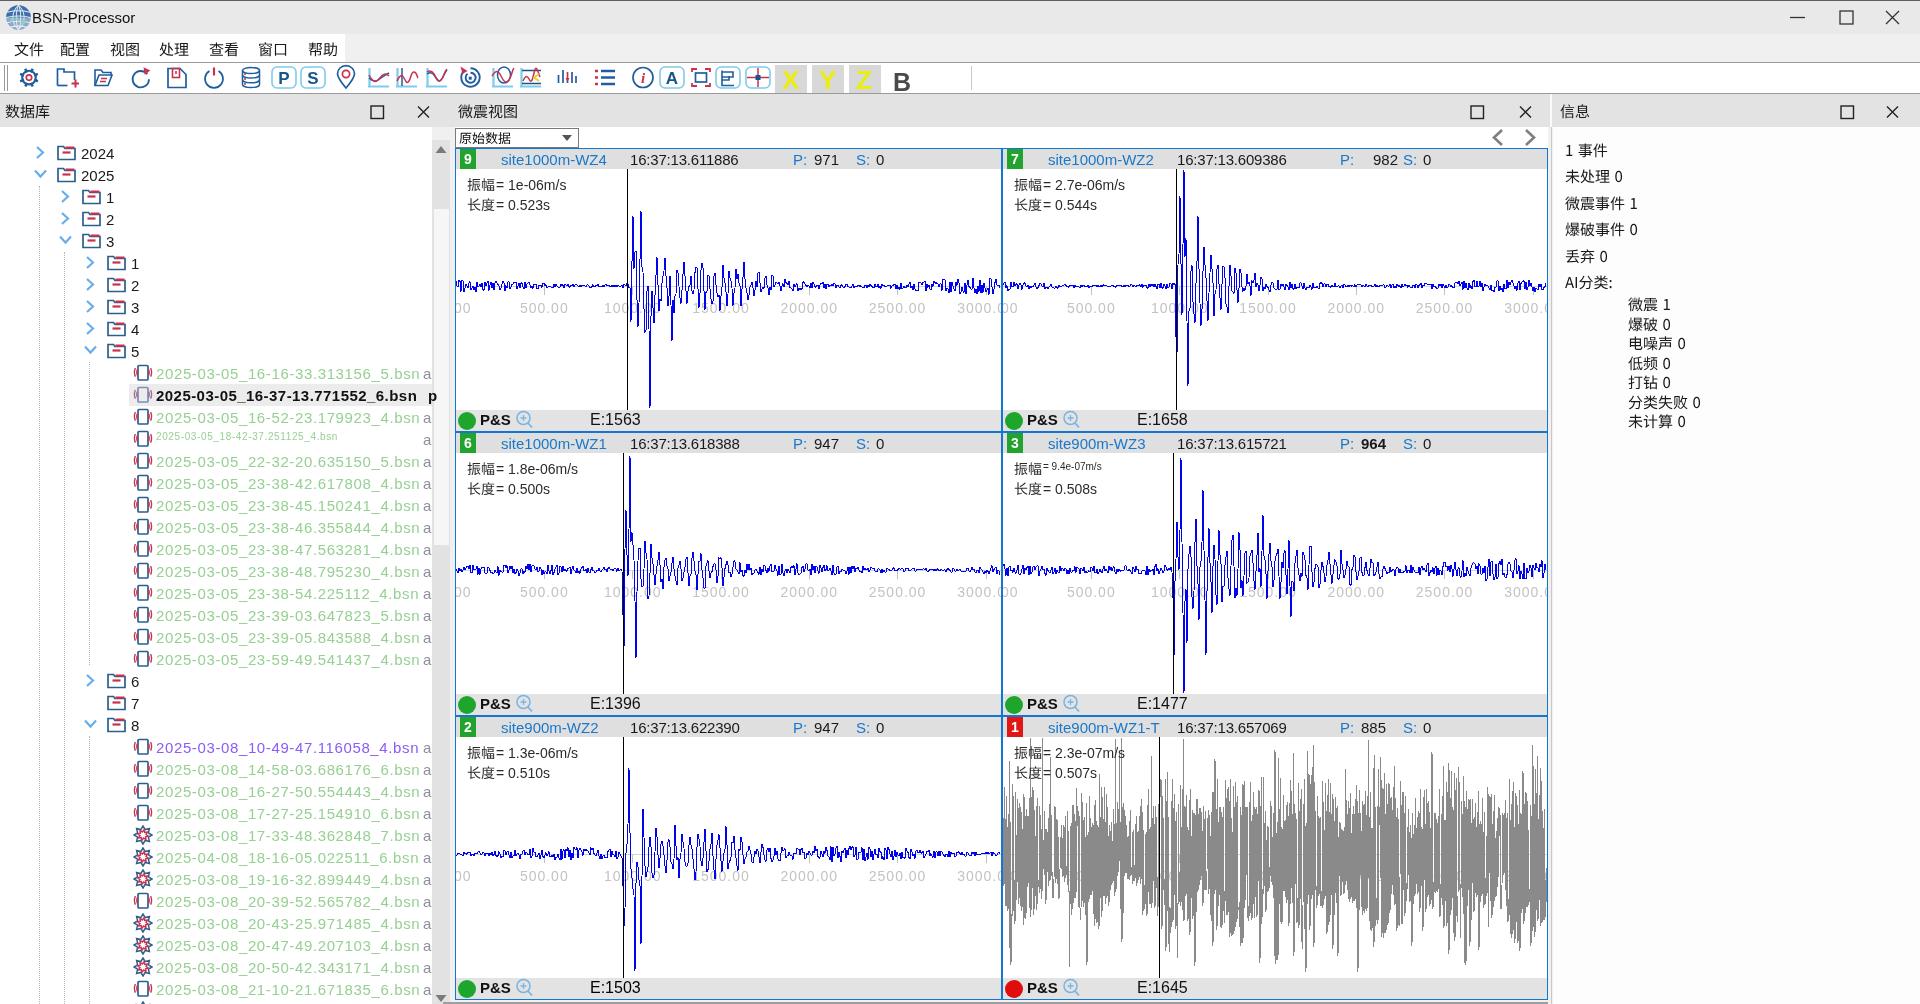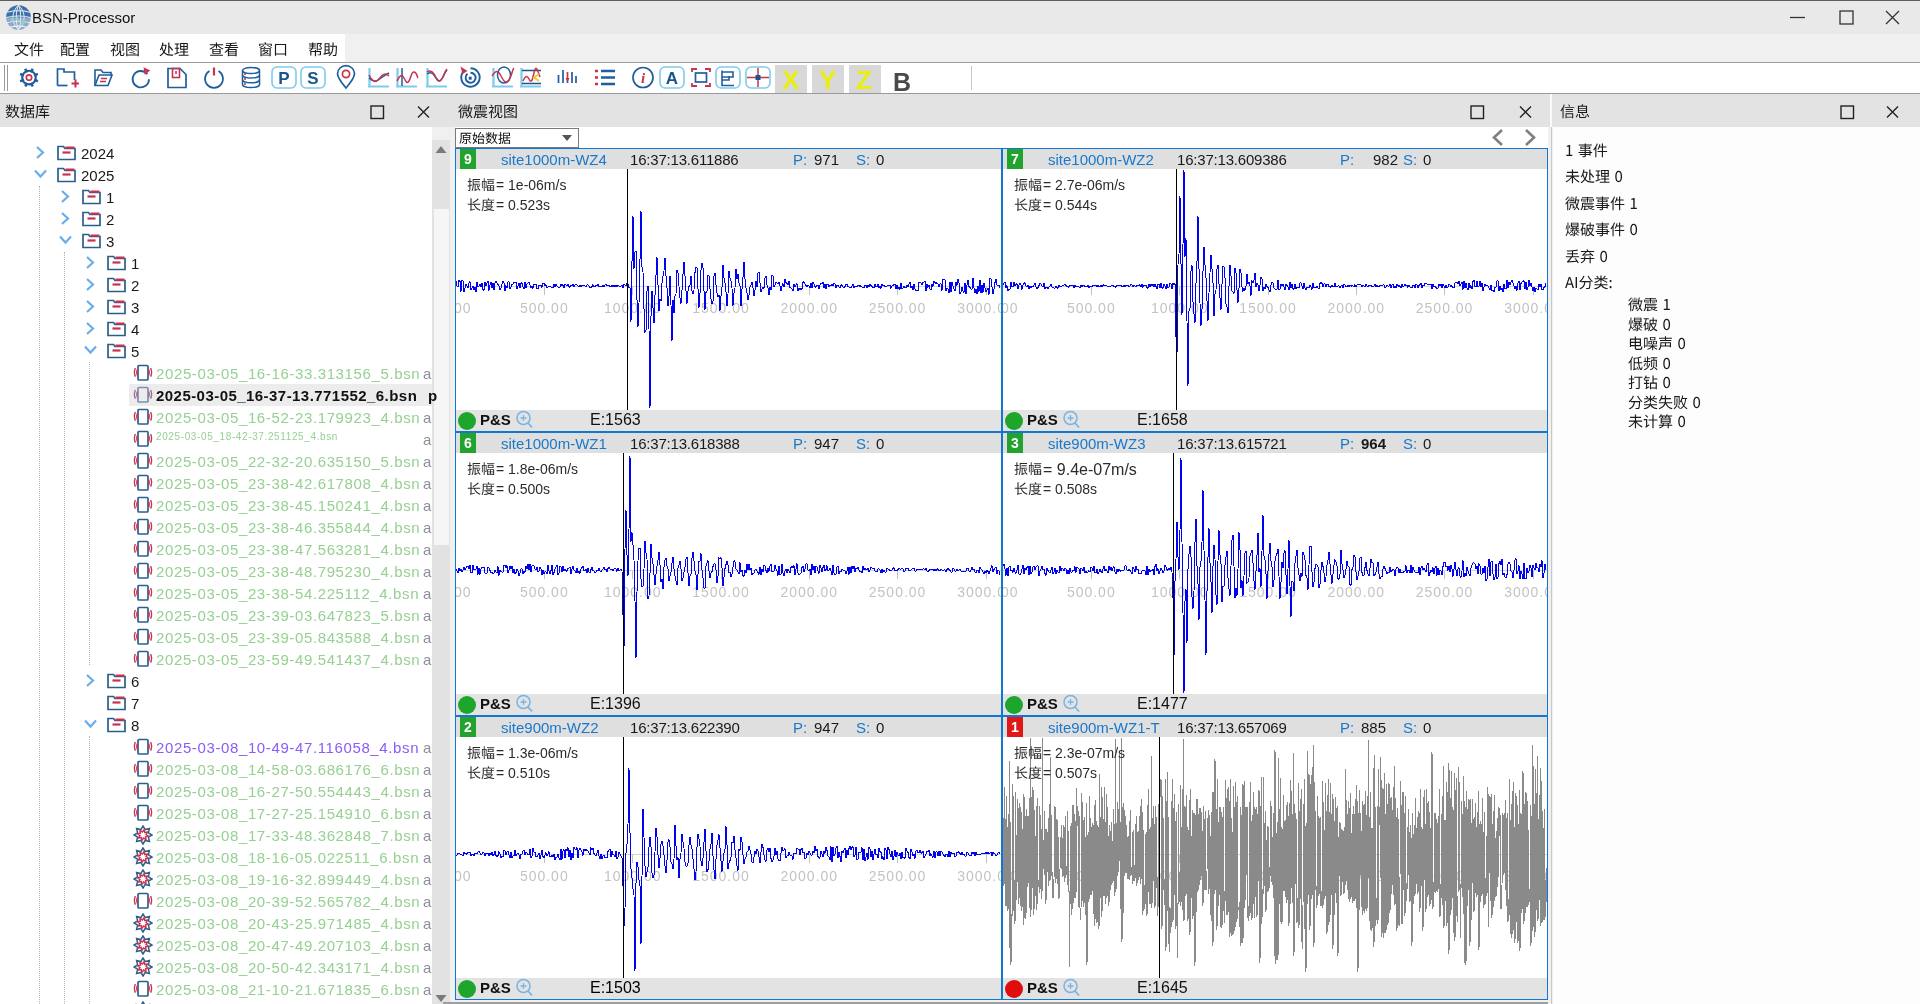--- a/index.html
+++ b/index.html
@@ -440,21 +440,21 @@
 <svg class="abs" style="left:133px;top:698px" width="20" height="20">
       <polygon points="19.0,10.0 15.4,12.2 16.4,16.4 12.2,15.4 10.0,19.0 7.8,15.4 3.6,16.4 4.6,12.2 1.0,10.0 4.6,7.8 3.6,3.6 7.8,4.6 10.0,1.0 12.2,4.6 16.4,3.6 15.4,7.8" fill="none" stroke="#2b5f8e" stroke-width="1.5"></polygon>
       <polygon points="15.3,11.1 12.6,11.7 13.0,14.5 10.6,13.0 8.9,15.3 8.3,12.6 5.5,13.0 7.0,10.6 4.7,8.9 7.4,8.3 7.0,5.5 9.4,7.0 11.1,4.7 11.7,7.4 14.5,7.0 13.0,9.4" fill="none" stroke="#c9324e" stroke-width="1.4"></polygon>
     </svg>
 <div class="tx" style="left:156px;top:700px;font-size:15px;color:#96d092;letter-spacing:0.62px">2025-03-08_17-33-48.362848_7.bsn</div>
 <div class="tx" style="left:423px;top:700px;font-size:15px;color:#8f8f9a;">a</div>
 <svg class="abs" style="left:133px;top:720px" width="20" height="20">
       <polygon points="19.0,10.0 15.4,12.2 16.4,16.4 12.2,15.4 10.0,19.0 7.8,15.4 3.6,16.4 4.6,12.2 1.0,10.0 4.6,7.8 3.6,3.6 7.8,4.6 10.0,1.0 12.2,4.6 16.4,3.6 15.4,7.8" fill="none" stroke="#2b5f8e" stroke-width="1.5"></polygon>
       <polygon points="15.3,11.1 12.6,11.7 13.0,14.5 10.6,13.0 8.9,15.3 8.3,12.6 5.5,13.0 7.0,10.6 4.7,8.9 7.4,8.3 7.0,5.5 9.4,7.0 11.1,4.7 11.7,7.4 14.5,7.0 13.0,9.4" fill="none" stroke="#c9324e" stroke-width="1.4"></polygon>
     </svg>
-<div class="tx" style="left:156px;top:722px;font-size:15px;color:#96d092;letter-spacing:0.62px">2025-03-08_18-16-05.022511_6.bsn</div>
+<div class="tx" style="left:156px;top:722px;font-size:15px;color:#96d092;letter-spacing:0.62px">2025-04-08_18-16-05.022511_6.bsn</div>
 <div class="tx" style="left:423px;top:722px;font-size:15px;color:#8f8f9a;">a</div>
 <svg class="abs" style="left:133px;top:742px" width="20" height="20">
       <polygon points="19.0,10.0 15.4,12.2 16.4,16.4 12.2,15.4 10.0,19.0 7.8,15.4 3.6,16.4 4.6,12.2 1.0,10.0 4.6,7.8 3.6,3.6 7.8,4.6 10.0,1.0 12.2,4.6 16.4,3.6 15.4,7.8" fill="none" stroke="#2b5f8e" stroke-width="1.5"></polygon>
       <polygon points="15.3,11.1 12.6,11.7 13.0,14.5 10.6,13.0 8.9,15.3 8.3,12.6 5.5,13.0 7.0,10.6 4.7,8.9 7.4,8.3 7.0,5.5 9.4,7.0 11.1,4.7 11.7,7.4 14.5,7.0 13.0,9.4" fill="none" stroke="#c9324e" stroke-width="1.4"></polygon>
     </svg>
 <div class="tx" style="left:156px;top:744px;font-size:15px;color:#96d092;letter-spacing:0.62px">2025-03-08_19-16-32.899449_4.bsn</div>
 <div class="tx" style="left:423px;top:744px;font-size:15px;color:#8f8f9a;">a</div>
 <svg class="abs" style="left:133px;top:764px" width="20" height="20">
       <rect x="5" y="2.5" width="10" height="14.5" rx="1" fill="none" stroke="#2b5f8e" stroke-width="1.7"></rect>
       <path d="M2.4,5 q-2,4.2 0,8.6 M4.4,6.6 q-1.3,2.9 0,5.8 M17.6,5 q2,4.2 0,8.6 M15.6,6.6 q1.3,2.9 0,5.8" fill="none" stroke="#c9324e" stroke-width="1.35"></path>
@@ -680,21 +680,21 @@
       <text x="353.3" y="144" font-size="14" letter-spacing="1" fill="#c3c3c3" text-anchor="middle" font-family="Liberation Sans">2000.00</text>
       <text x="441.6" y="144" font-size="14" letter-spacing="1" fill="#c3c3c3" text-anchor="middle" font-family="Liberation Sans">2500.00</text>
       <text x="530.0" y="144" font-size="14" letter-spacing="1" fill="#c3c3c3" text-anchor="middle" font-family="Liberation Sans">3000.00</text>
 <polyline points="0,113.3 1,111.3 2,115.9 3,122.6 4,115.3 5,122.9 6,113.8 7,113.1 8,117.7 9,117.3 10,119.4 11,115.1 12,119.4 13,120.3 14,117.0 15,111.9 16,121.0 17,122.2 18,119.8 19,115.8 20,112.3 21,121.0 22,115.3 23,116.5 24,114.5 25,112.7 26,121.8 27,113.0 28,120.5 29,119.5 30,114.2 31,113.4 32,116.6 33,113.9 34,113.2 35,112.5 36,122.9 37,118.2 38,116.0 39,113.0 40,117.1 41,116.5 42,120.6 43,122.6 44,115.2 45,117.5 46,118.8 47,120.3 48,116.8 49,113.8 50,120.6 51,118.9 52,115.2 53,120.9 54,117.6 55,118.7 56,119.8 57,113.2 58,118.1 59,115.0 60,116.3 61,118.3 62,115.3 63,115.9 64,121.3 65,117.3 66,120.7 67,115.5 68,119.4 69,119.0 70,117.0 71,117.6 72,113.6 73,119.5 74,114.2 75,114.9 76,115.6 77,120.8 78,114.7 79,115.9 80,117.8 81,113.9 82,119.8 83,118.7 84,119.5 85,118.8 86,117.7 87,118.9 88,114.3 89,114.7 90,118.2 91,113.2 92,119.5 93,120.1 94,116.1 95,120.7 96,119.0 97,116.4 98,118.6 99,120.3 100,115.8 101,113.3 102,117.7 103,116.2 104,118.0 105,119.9 106,113.5 107,116.8 108,114.2 109,118.3 110,115.0 111,113.6 112,119.2 113,121.1 114,115.9 115,119.2 116,115.9 117,118.3 118,117.8 119,118.1 120,117.7 121,117.4 122,113.0 123,112.7 124,117.0 125,118.2 126,116.1 127,117.5 128,119.2 129,120.6 130,114.2 131,115.8 132,118.8 133,112.7 134,117.0 135,116.3 136,120.5 137,121.0 138,120.5 139,117.9 140,117.9 141,116.9 142,118.3 143,122.3 144,112.8 145,121.8 146,116.6 147,118.4 148,117.2 149,117.5 150,116.1 151,122.0 152,113.6 153,111.4 154,117.8 155,115.6 156,121.1 157,117.8 158,115.5 159,117.1 160,119.8 161,118.2 162,111.9 163,113.6 164,116.8 165,117.3 166,115.1 167,116.7 168,114.0 169,119.3 170,144.8 171,204.1 172,128.3 173,106.5 174,68.8 175,103.6 176,117.2 177,77.8 178,5.0 179,89.0 180,160.1 181,240.0 182,147.8 183,135.8 184,190.1 185,116.0 186,101.2 187,93.2 188,103.9 189,143.6 190,155.6 191,138.2 192,89.3 193,65.7 194,112.6 195,130.5 196,167.1 197,114.5 198,108.2 199,89.0 200,37.0 201,97.0 202,146.8 203,202.0 204,138.2 205,104.5 206,75.5 207,110.1 208,128.9 209,160.4 210,113.0 211,91.6 212,106.2 213,142.3 214,151.7 215,108.2 216,77.5 217,102.2 218,110.5 219,149.3 220,133.3 221,133.5 222,111.8 223,104.4 224,97.9 225,125.0 226,136.3 227,142.8 228,112.8 229,86.8 230,81.7 231,113.4 232,144.7 233,135.0 234,142.7 235,116.1 236,79.3 237,96.6 238,135.0 239,127.4 240,142.9 241,122.8 242,100.4 243,98.0 244,129.9 245,128.9 246,124.8 247,103.4 248,100.2 249,97.3 250,109.9 251,127.6 252,136.8 253,118.5 254,102.6 255,79.9 256,118.9 257,115.4 258,133.7 259,97.8 260,62.0 261,103.2 262,106.8 263,120.8 264,146.0 265,118.0 266,100.7 267,90.2 268,108.4 269,114.2 270,133.7 271,127.5 272,107.9 273,103.0 274,100.6 275,96.0 276,123.2 277,145.6 278,129.1 279,108.6 280,114.8 281,99.8 282,97.6 283,121.7 284,141.1 285,115.8 286,87.3 287,133.4 288,164.0 289,128.8 290,128.8 291,138.3 292,109.9 293,102.8 294,96.7 295,115.0 296,121.6 297,127.8 298,119.7 299,123.5 300,99.1 301,101.9 302,106.4 303,122.5 304,125.1 305,136.5 306,111.7 307,93.2 308,93.1 309,118.5 310,133.9 311,129.4 312,115.6 313,110.7 314,112.2 315,113.9 316,134.7 317,130.9 318,117.2 319,109.0 320,113.5 321,119.6 322,129.2 323,123.7 324,111.9 325,107.4 326,99.0 327,110.7 328,122.4 329,130.6 330,121.4 331,112.4 332,106.6 333,109.3 334,112.9 335,125.7 336,126.5 337,121.3 338,96.6 339,110.6 340,116.6 341,125.3 342,122.2 343,116.3 344,108.0 345,112.9 346,114.2 347,131.7 348,132.5 349,116.5 350,114.5 351,102.5 352,104.0 353,118.9 354,127.0 355,122.8 356,118.4 357,105.0 358,104.1 359,119.5 360,123.2 361,122.5 362,114.6 363,109.0 364,117.5 365,121.4 366,122.8 367,115.3 368,105.7 369,110.2 370,109.4 371,123.0 372,121.5 373,118.7 374,114.2 375,109.2 376,120.6 377,125.8 378,124.0 379,123.8 380,115.8 381,112.9 382,115.5 383,118.2 384,121.1 385,119.5 386,119.8 387,114.0 388,118.4 389,117.7 390,115.8 391,117.1 392,123.2 393,116.0 394,114.6 395,115.1 396,119.9 397,116.5 398,120.2 399,119.0 400,119.7 401,118.5 402,118.1 403,112.5 404,120.2 405,117.6 406,117.5 407,120.1 408,111.6 409,120.2 410,113.9 411,117.0 412,119.1 413,119.6 414,119.0 415,120.1 416,114.0 417,122.3 418,114.7 419,112.9 420,116.6 421,115.0 422,116.9 423,118.9 424,111.7 425,110.0 426,122.6 427,119.5 428,117.3 429,118.6 430,114.5 431,120.8 432,114.7 433,113.2 434,122.5 435,115.4 436,121.5 437,117.0 438,117.6 439,122.1 440,113.6 441,109.6 442,108.9 443,114.1 444,112.9 445,117.4 446,113.3 447,118.7 448,112.1 449,116.2 450,123.5 451,116.4 452,109.3 453,117.1 454,122.9 455,116.2 456,114.5 457,122.8 458,124.5 459,117.6 460,107.4 461,123.5 462,119.8 463,122.8 464,114.1 465,118.1 466,120.7 467,123.2 468,115.5 469,111.6 470,109.9 471,110.1 472,111.0 473,115.8 474,113.1 475,121.0 476,110.8 477,112.8 478,121.0 479,121.6 480,114.8 481,119.9 482,112.8 483,127.7 484,126.5 485,114.4 486,105.8 487,123.3 488,108.7 489,107.9 490,121.0 491,126.6 492,123.9 493,111.2 494,125.7 495,124.0 496,110.5 497,108.5 498,111.6 499,106.1 500,121.5 501,120.4 502,123.9 503,124.7 504,121.7 505,110.8 506,109.5 507,110.7 508,118.0 509,118.9 510,124.9 511,116.8 512,106.7 513,105.5 514,120.6 515,118.1 516,112.4 517,126.4 518,117.6 519,120.9 520,126.1 521,109.8 522,125.5 523,125.8 524,114.7 525,119.5 526,118.4 527,111.9 528,115.2 529,123.9 530,112.0 531,114.6 532,117.3 533,109.7 534,114.6 535,115.1 536,119.0 537,111.5 538,114.3 539,107.3 540,125.3 541,120.6 542,110.6 543,117.4" fill="none" stroke="#0003f0" stroke-width="1" shape-rendering="crispEdges"></polyline>
 <line x1="170.5" y1="0" x2="170.5" y2="242" stroke="#000" stroke-width="1" shape-rendering="crispEdges"></line>
 </svg>
 <svg style="position:absolute;left:11px;top:27.1px;overflow:visible" width="30" height="19" fill="#2b2b2b">
       <path transform="translate(0.0,14.0) scale(0.014000,-0.014000)" d="M526 626V560H907V626ZM551 -81C567 -66 593 -52 762 23C758 38 753 66 752 85L617 31V389H684C723 196 797 29 915 -55C926 -37 949 -11 965 3C899 44 846 112 807 195C849 226 900 266 942 306L891 352C865 321 822 281 784 249C766 293 752 340 741 389H948V455H478V723H934V792H406V426C406 282 400 93 325 -42C343 -50 375 -70 388 -82C461 48 476 239 478 389H548V57C548 11 528 -15 513 -26C525 -38 544 -66 551 -81ZM169 840V638H54V568H169V343C119 329 74 317 37 308L55 235L169 270V9C169 -4 165 -7 154 -7C143 -8 111 -8 76 -7C86 -27 95 -58 98 -76C152 -76 187 -74 210 -62C233 -51 242 -30 242 9V292L354 327L345 395L242 365V568H343V638H242V840Z"></path>
       <path transform="translate(14.0,14.0) scale(0.014000,-0.014000)" d="M431 788V725H952V788ZM548 595H831V479H548ZM482 654V420H898V654ZM66 650V126H124V583H197V-80H262V583H340V211C340 203 338 201 331 200C323 200 305 200 280 201C290 183 299 154 301 136C335 136 358 137 376 149C393 161 397 182 397 209V650H262V839H197V650ZM505 118H648V15H505ZM869 118V15H713V118ZM505 179V282H648V179ZM869 179H713V282H869ZM437 343V-80H505V-46H869V-77H939V343Z"></path>
     </svg>
-<div class="tx" style="left:40px;top:28px;font-size:16px;color:#2b2b2b;">= 9.4e-07m/s</div>
+<div class="tx" style="left:40px;top:28px;font-size:10px;color:#2b2b2b;">= 9.4e-07m/s</div>
 <svg style="position:absolute;left:11px;top:47.1px;overflow:visible" width="30" height="19" fill="#2b2b2b">
       <path transform="translate(0.0,14.0) scale(0.014000,-0.014000)" d="M769 818C682 714 536 619 395 561C414 547 444 517 458 500C593 567 745 671 844 786ZM56 449V374H248V55C248 15 225 0 207 -7C219 -23 233 -56 238 -74C262 -59 300 -47 574 27C570 43 567 75 567 97L326 38V374H483C564 167 706 19 914 -51C925 -28 949 3 967 20C775 75 635 202 561 374H944V449H326V835H248V449Z"></path>
       <path transform="translate(14.0,14.0) scale(0.014000,-0.014000)" d="M386 644V557H225V495H386V329H775V495H937V557H775V644H701V557H458V644ZM701 495V389H458V495ZM757 203C713 151 651 110 579 78C508 111 450 153 408 203ZM239 265V203H369L335 189C376 133 431 86 497 47C403 17 298 -1 192 -10C203 -27 217 -56 222 -74C347 -60 469 -35 576 7C675 -37 792 -65 918 -80C927 -61 946 -31 962 -15C852 -5 749 15 660 46C748 93 821 157 867 243L820 268L807 265ZM473 827C487 801 502 769 513 741H126V468C126 319 119 105 37 -46C56 -52 89 -68 104 -80C188 78 201 309 201 469V670H948V741H598C586 773 566 813 548 845Z"></path>
     </svg>
 <div class="tx" style="left:40px;top:48px;font-size:14px;color:#2b2b2b;">= 0.508s</div>
 <div class="abs" style="left:0;bottom:0;width:544px;height:21px;background:#e3e3e3"></div>
 <div class="abs" style="left:2px;bottom:1.5px;width:18px;height:18px;border-radius:50%;background:#1ea52c"></div>
 <div class="tx" style="left:24px;bottom:3px;font-size:15px;font-weight:600;color:#111">P&amp;S</div>
 <svg class="abs" style="left:59px;bottom:2px" width="20" height="19">
       <circle cx="8.5" cy="8" r="6.5" fill="none" stroke="#7ab4e2" stroke-width="1.5"></circle>

